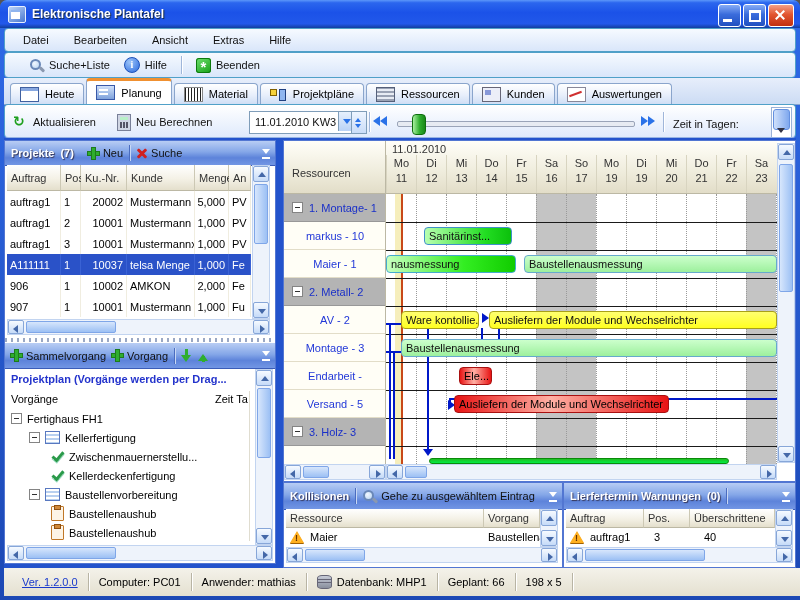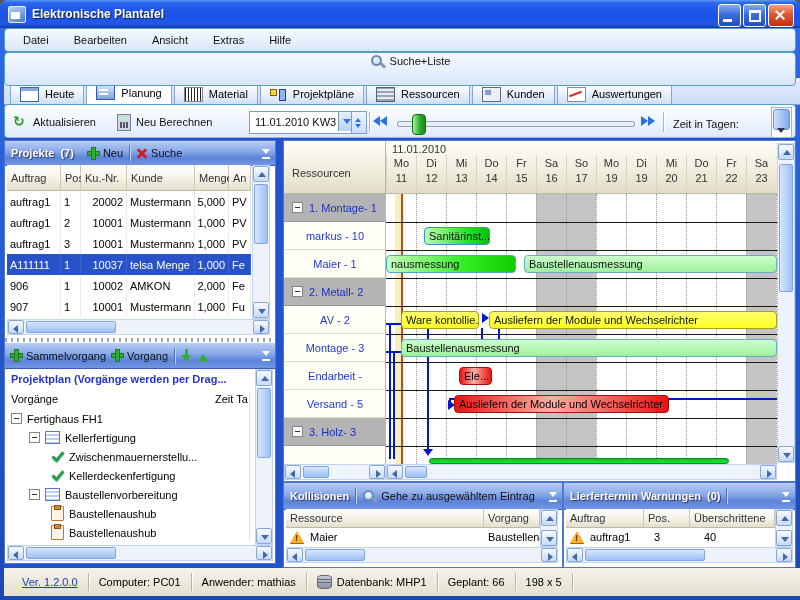--- a/index.html
+++ b/index.html
@@ -20,21 +20,21 @@
     background:linear-gradient(180deg,#86acf6,#3a6cdc 45%,#2050c0);}
   .wbtn.close{width:24px;background:linear-gradient(180deg,#f4a088,#e25530 45%,#c03010);}
   .wbtn.min::after{content:"";position:absolute;left:4px;bottom:4px;width:9px;height:3px;background:#fff;}
   .wbtn.max::after{content:"";position:absolute;left:5px;top:5px;width:8px;height:7px;border:2px solid #fff;border-top-width:3px;}
   .wbtn.close::before,.wbtn.close::after{content:"";position:absolute;left:5px;top:9px;width:12px;height:2px;background:#fff;}
   .wbtn.close::before{transform:rotate(45deg);} .wbtn.close::after{transform:rotate(-45deg);}
   
   .bar{position:absolute;left:4px;width:792px;background:linear-gradient(180deg,#f6faff,#d9e6fa);border-bottom:1px solid #b9cded;display:flex;align-items:center;}
   #menubar{top:28px;height:24px;padding-left:18px;gap:25px;}
   .menu-item{cursor:default;}
-  #toolbar1{top:52px;height:34px;padding-left:24px;gap:14px;flex-direction:column;}
+  #toolbar1{top:52px;height:26px;padding-left:24px;gap:14px;}
   .tbtn{display:flex;align-items:center;gap:5px;}
   .tsep{width:1px;height:18px;background:#9fb6da;box-shadow:1px 0 0 #fff;}
   
   #tabstrip{top:78px;height:26px;background:linear-gradient(180deg,#e7eefb,#ccdcf4);padding-left:6px;display:flex;align-items:flex-end;gap:2px;border-bottom:1px solid #8aa5cc;}
   .tab{height:20px;padding:0 9px;display:flex;align-items:center;gap:6px;background:linear-gradient(180deg,#ffffff,#e8effb 55%,#cfdef5);
     border:1px solid #8aa5cc;border-bottom:none;border-radius:4px 4px 0 0;}
   .tab.active{height:23px;background:#fff;border-top:3px solid #f09030;font-weight:normal;}
   .tabic{width:17px;height:13px;position:relative;display:inline-block;}
   .today-icon{background:#fff;border:1px solid #4060a0;}
   .today-icon::before{content:"";position:absolute;left:0;top:0;width:100%;height:3px;background:#88a8e0;}
@@ -548,21 +548,21 @@
           <div class="today-line" style="left: 15px; width: 2px;"></div>
           <div class="rowsep" style="top: 28px;"></div>
           <div class="rowsep" style="top: 56px;"></div>
           <div class="rowsep" style="top: 84px;"></div>
           <div class="rowsep" style="top: 112px;"></div>
           <div class="rowsep" style="top: 140px;"></div>
           <div class="rowsep" style="top: 168px;"></div>
           <div class="rowsep" style="top: 196px;"></div>
           <div class="rowsep" style="top: 224px;"></div>
           <div class="rowsep" style="top: 252px;"></div>
-          <div class="bar b-green-bright" style="left: 38px; top: 33px; width: 66px;">Sanitärinst...</div>
+          <div class="bar b-green-bright" style="left: 38px; top: 33px; width: 88px;">Sanitärinst...</div>
           <div class="bar b-green-vivid" style="left: 0px; top: 61px; width: 130px;">nausmessung</div>
           <div class="bar b-green-pale" style="left: 138px; top: 61px; width: 253px;">Baustellenausmessung</div>
           <div class="bar b-yellow" style="left: 15px; top: 117px; width: 78px;">Ware kontollie...</div>
           <div class="bar b-yellow" style="left: 103px; top: 117px; width: 288px;">Ausliefern der Module und Wechselrichter</div>
           <div class="bar b-green-pale" style="left: 15px; top: 145px; width: 376px;">Baustellenausmessung</div>
           <div class="bar b-red" style="left: 73px; top: 173px; width: 33px;">Ele...</div>
           <div class="bar b-red" style="left: 68px; top: 201px; width: 215px;">Ausliefern der Module und Wechselrichter</div>
           <div class="bar b-green-thin" style="left: 43px; top: 264px; width: 300px;"></div>
         </div>
       <div class="sb" style="left:493px;top:2px;width:18px;height:320px;">

